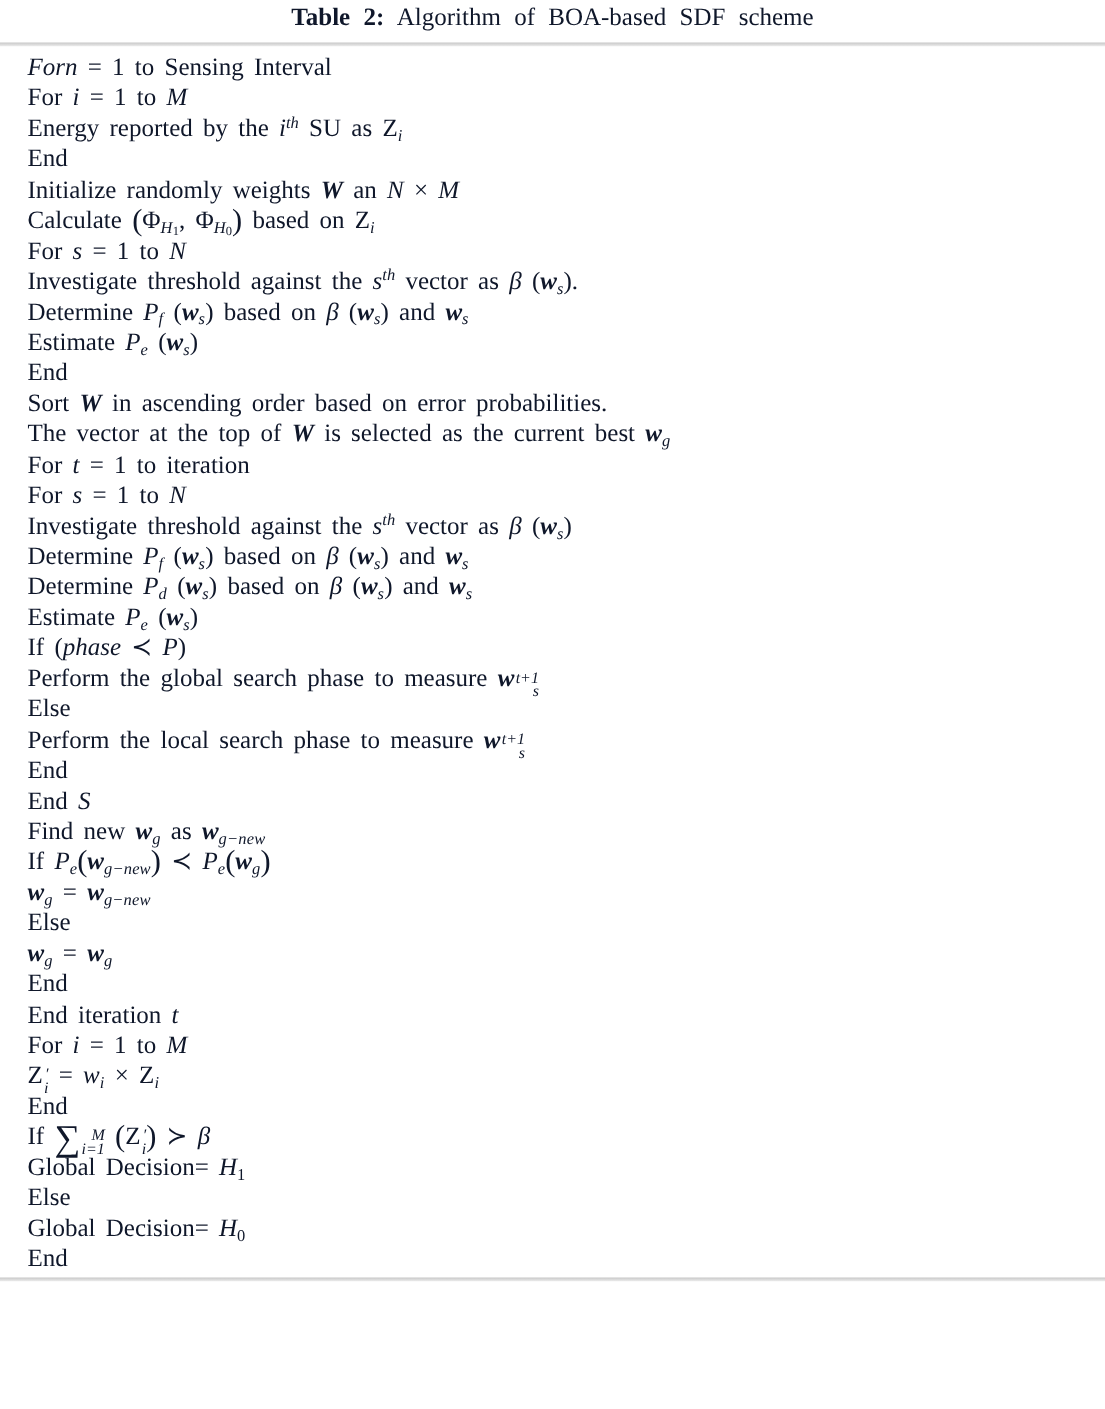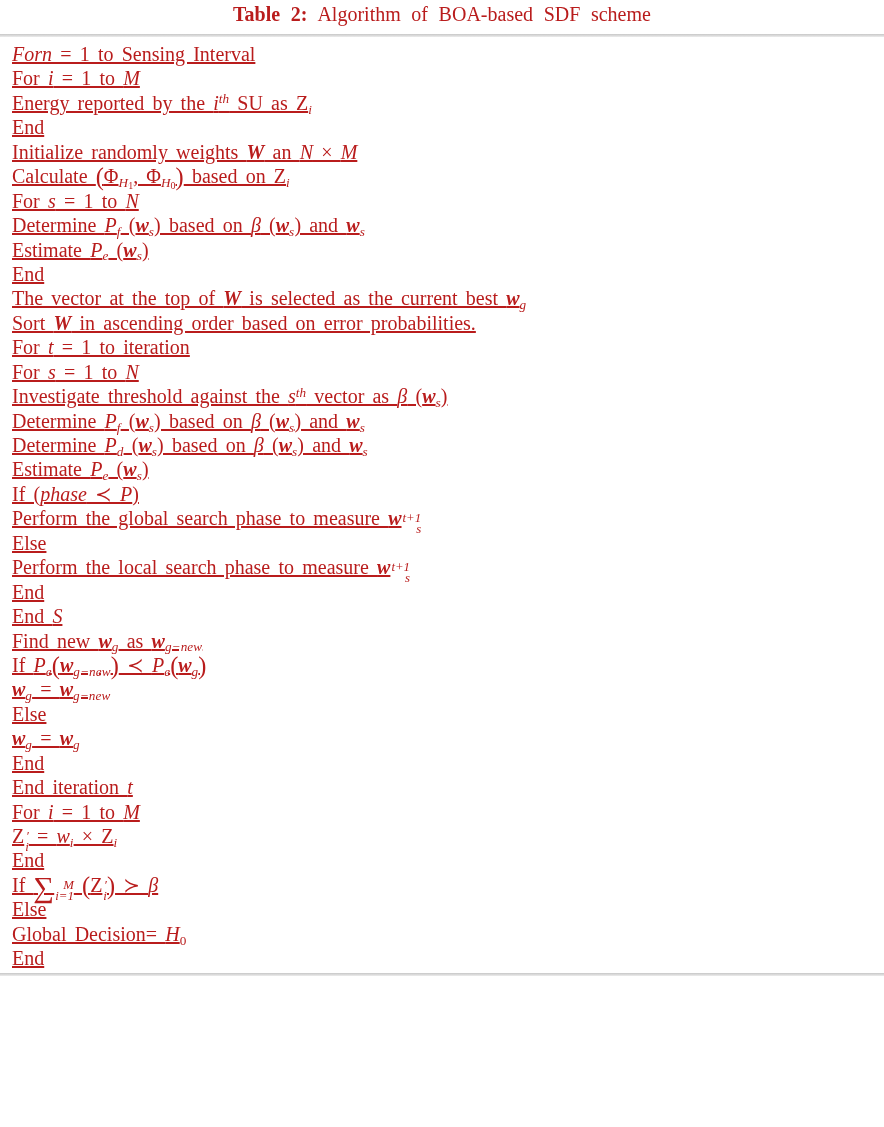--- a/index.html
+++ b/index.html
@@ -2,41 +2,41 @@
 <html><head>
 <meta charset="utf-8">
 <style>
   html, body { margin: 0; padding: 0; background: #ffffff; }
   .page {
     position: relative;
     width: 884px;
     height: 1127px;
     background: #ffffff;
     font-family: "Liberation Serif", "DejaVu Serif", "DejaVu Sans", serif;
-    color: #b91c1c;
+    color: #0f172a;
     overflow: hidden;
     box-sizing: border-box;
   }
   .table-caption {
     padding-top: 3px;
     height: 27px;
     text-align: center;
     font-size: 20px;
     word-spacing: 0.28em;
     white-space: nowrap;
   }
   .caption-label { font-weight: bold; margin-right: 10px; }
   .rule {
     height: 3px;
     width: 884px;
     background: linear-gradient(#c7c7c7, #ececec);
   }
   .rule-top { margin-top: 4px; }
   .rule-bottom { margin-top: 2px; }
-  .algo-body { padding: 5px 4px 0 12px; text-decoration: underline; }
+  .algo-body { padding: 5px 4px 0 22px; }
   .algo-line {
     height: 24.45px;
     line-height: 24.45px;
     font-size: 20px;
     white-space: nowrap;
     word-spacing: 0.16em;
   }
   .tk-rm { font-style: normal; }
   .tk-it { font-style: italic; }
   .tk-bi { font-style: italic; font-weight: bold; }
@@ -84,25 +84,26 @@
   </div>
   <div class="rule rule-top"></div>
   <div class="algo-body">
       <div class="algo-line"><span class="tk-it">Forn</span><span class="tk-rm"> = 1 to Sensing Interval</span></div>
       <div class="algo-line"><span class="tk-rm">For </span><span class="tk-it">i</span><span class="tk-rm"> = 1 to </span><span class="tk-it">M</span></div>
       <div class="algo-line"><span class="tk-rm">Energy reported by the </span><span class="tk-it">i</span><span class="tk-pi">th</span><span class="tk-rm"> SU as Z</span><span class="tk-si">i</span></div>
       <div class="algo-line"><span class="tk-rm">End</span></div>
       <div class="algo-line"><span class="tk-rm">Initialize randomly weights </span><span class="tk-bi">W</span><span class="tk-rm"> an </span><span class="tk-it">N</span><span class="tk-rm"> × </span><span class="tk-it">M</span></div>
       <div class="algo-line"><span class="tk-rm">Calculate </span><span class="tk-bp">(</span><span class="tk-rm">Φ</span><span class="tk-si">H</span><span class="tk-ssb">1</span><span class="tk-rm">, Φ</span><span class="tk-si">H</span><span class="tk-ssb">0</span><span class="tk-bp">)</span><span class="tk-rm"> based on Z</span><span class="tk-si">i</span></div>
       <div class="algo-line"><span class="tk-rm">For </span><span class="tk-it">s</span><span class="tk-rm"> = 1 to </span><span class="tk-it">N</span></div>
+      <div class="algo-line"><span class="tk-rm">Investigate threshold against the </span><span class="tk-it">s</span><span class="tk-pi">th</span><span class="tk-rm"> vector as </span><span class="tk-it">β</span><span class="tk-rm"> (</span><span class="tk-bi">w</span><span class="tk-si">s</span><span class="tk-rm">).</span></div>
       <div class="algo-line"><span class="tk-rm">Determine </span><span class="tk-it">P</span><span class="tk-si">f</span><span class="tk-rm"> (</span><span class="tk-bi">w</span><span class="tk-si">s</span><span class="tk-rm">) based on </span><span class="tk-it">β</span><span class="tk-rm"> (</span><span class="tk-bi">w</span><span class="tk-si">s</span><span class="tk-rm">) and </span><span class="tk-bi">w</span><span class="tk-si">s</span></div>
       <div class="algo-line"><span class="tk-rm">Estimate </span><span class="tk-it">P</span><span class="tk-si">e</span><span class="tk-rm"> (</span><span class="tk-bi">w</span><span class="tk-si">s</span><span class="tk-rm">)</span></div>
       <div class="algo-line"><span class="tk-rm">End</span></div>
+      <div class="algo-line"><span class="tk-rm">Sort </span><span class="tk-bi">W</span><span class="tk-rm"> in ascending order based on error probabilities.</span></div>
       <div class="algo-line"><span class="tk-rm">The vector at the top of </span><span class="tk-bi">W</span><span class="tk-rm"> is selected as the current best </span><span class="tk-bi">w</span><span class="tk-si">g</span></div>
-      <div class="algo-line"><span class="tk-rm">Sort </span><span class="tk-bi">W</span><span class="tk-rm"> in ascending order based on error probabilities.</span></div>
       <div class="algo-line"><span class="tk-rm">For </span><span class="tk-it">t</span><span class="tk-rm"> = 1 to iteration</span></div>
       <div class="algo-line"><span class="tk-rm">For </span><span class="tk-it">s</span><span class="tk-rm"> = 1 to </span><span class="tk-it">N</span></div>
       <div class="algo-line"><span class="tk-rm">Investigate threshold against the </span><span class="tk-it">s</span><span class="tk-pi">th</span><span class="tk-rm"> vector as </span><span class="tk-it">β</span><span class="tk-rm"> (</span><span class="tk-bi">w</span><span class="tk-si">s</span><span class="tk-rm">)</span></div>
       <div class="algo-line"><span class="tk-rm">Determine </span><span class="tk-it">P</span><span class="tk-si">f</span><span class="tk-rm"> (</span><span class="tk-bi">w</span><span class="tk-si">s</span><span class="tk-rm">) based on </span><span class="tk-it">β</span><span class="tk-rm"> (</span><span class="tk-bi">w</span><span class="tk-si">s</span><span class="tk-rm">) and </span><span class="tk-bi">w</span><span class="tk-si">s</span></div>
       <div class="algo-line"><span class="tk-rm">Determine </span><span class="tk-it">P</span><span class="tk-si">d</span><span class="tk-rm"> (</span><span class="tk-bi">w</span><span class="tk-si">s</span><span class="tk-rm">) based on </span><span class="tk-it">β</span><span class="tk-rm"> (</span><span class="tk-bi">w</span><span class="tk-si">s</span><span class="tk-rm">) and </span><span class="tk-bi">w</span><span class="tk-si">s</span></div>
       <div class="algo-line"><span class="tk-rm">Estimate </span><span class="tk-it">P</span><span class="tk-si">e</span><span class="tk-rm"> (</span><span class="tk-bi">w</span><span class="tk-si">s</span><span class="tk-rm">)</span></div>
       <div class="algo-line"><span class="tk-rm">If (</span><span class="tk-it">phase</span><span class="tk-rm"> ≺ </span><span class="tk-it">P</span><span class="tk-rm">)</span></div>
       <div class="algo-line"><span class="tk-rm">Perform the global search phase to measure </span><span class="tk-bi">w</span><span class="stack"><span class="st-top">t+1</span><span class="st-bot">s</span></span></div>
       <div class="algo-line"><span class="tk-rm">Else</span></div>
       <div class="algo-line"><span class="tk-rm">Perform the local search phase to measure </span><span class="tk-bi">w</span><span class="stack"><span class="st-top">t+1</span><span class="st-bot">s</span></span></div>
@@ -112,18 +113,19 @@
       <div class="algo-line"><span class="tk-rm">If </span><span class="tk-it">P</span><span class="tk-si">e</span><span class="tk-bp">(</span><span class="tk-bi">w</span><span class="tk-si">g−new</span><span class="tk-bp">)</span><span class="tk-rm"> ≺ </span><span class="tk-it">P</span><span class="tk-si">e</span><span class="tk-bp">(</span><span class="tk-bi">w</span><span class="tk-si">g</span><span class="tk-bp">)</span></div>
       <div class="algo-line"><span class="tk-bi">w</span><span class="tk-si">g</span><span class="tk-rm"> = </span><span class="tk-bi">w</span><span class="tk-si">g−new</span></div>
       <div class="algo-line"><span class="tk-rm">Else</span></div>
       <div class="algo-line"><span class="tk-bi">w</span><span class="tk-si">g</span><span class="tk-rm"> = </span><span class="tk-bi">w</span><span class="tk-si">g</span></div>
       <div class="algo-line"><span class="tk-rm">End</span></div>
       <div class="algo-line"><span class="tk-rm">End iteration </span><span class="tk-it">t</span></div>
       <div class="algo-line"><span class="tk-rm">For </span><span class="tk-it">i</span><span class="tk-rm"> = 1 to </span><span class="tk-it">M</span></div>
       <div class="algo-line"><span class="tk-rm">Z</span><span class="stack"><span class="st-top">′</span><span class="st-bot">i</span></span><span class="tk-rm"> = </span><span class="tk-it">w</span><span class="tk-si">i</span><span class="tk-rm"> × Z</span><span class="tk-si">i</span></div>
       <div class="algo-line"><span class="tk-rm">End</span></div>
       <div class="algo-line"><span class="tk-rm">If </span><span class="tk-big">∑</span><span class="stack"><span class="st-top">M</span><span class="st-bot">i=1</span></span><span class="tk-rm"> </span><span class="tk-bp">(</span><span class="tk-rm">Z</span><span class="stack"><span class="st-top">′</span><span class="st-bot">i</span></span><span class="tk-bp">)</span><span class="tk-rm"> ≻ </span><span class="tk-it">β</span></div>
+      <div class="algo-line"><span class="tk-rm">Global Decision= </span><span class="tk-it">H</span><span class="tk-sb">1</span></div>
       <div class="algo-line"><span class="tk-rm">Else</span></div>
       <div class="algo-line"><span class="tk-rm">Global Decision= </span><span class="tk-it">H</span><span class="tk-sb">0</span></div>
       <div class="algo-line"><span class="tk-rm">End</span></div>
     </div>
   <div class="rule rule-bottom"></div>
 </div>
 
 </body></html>

